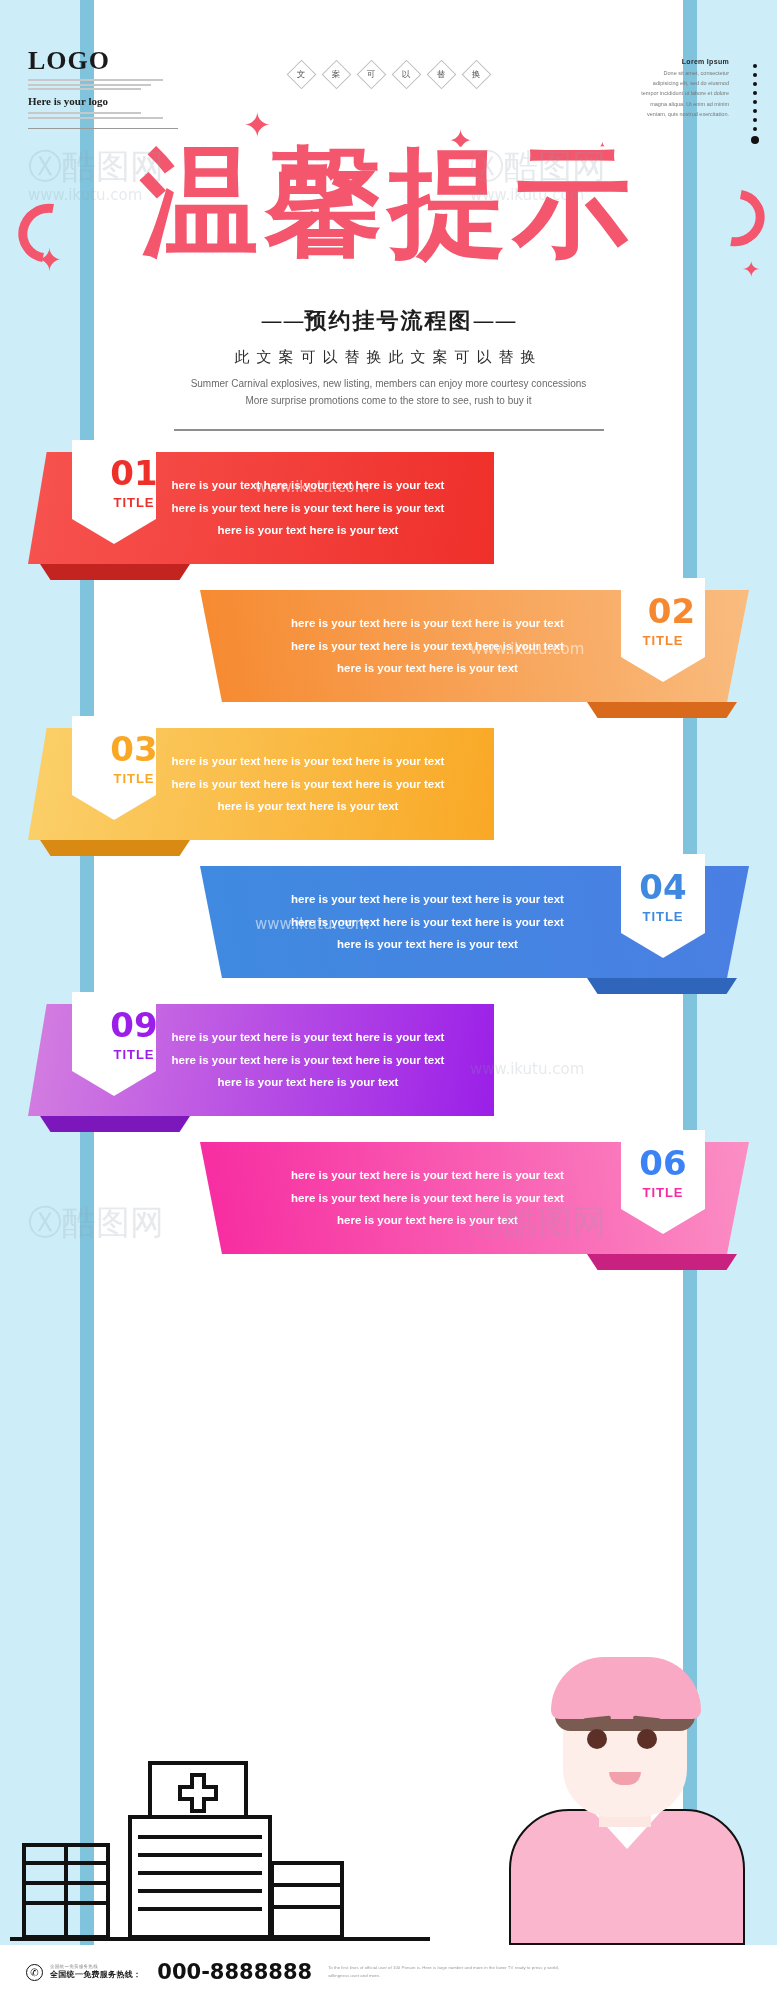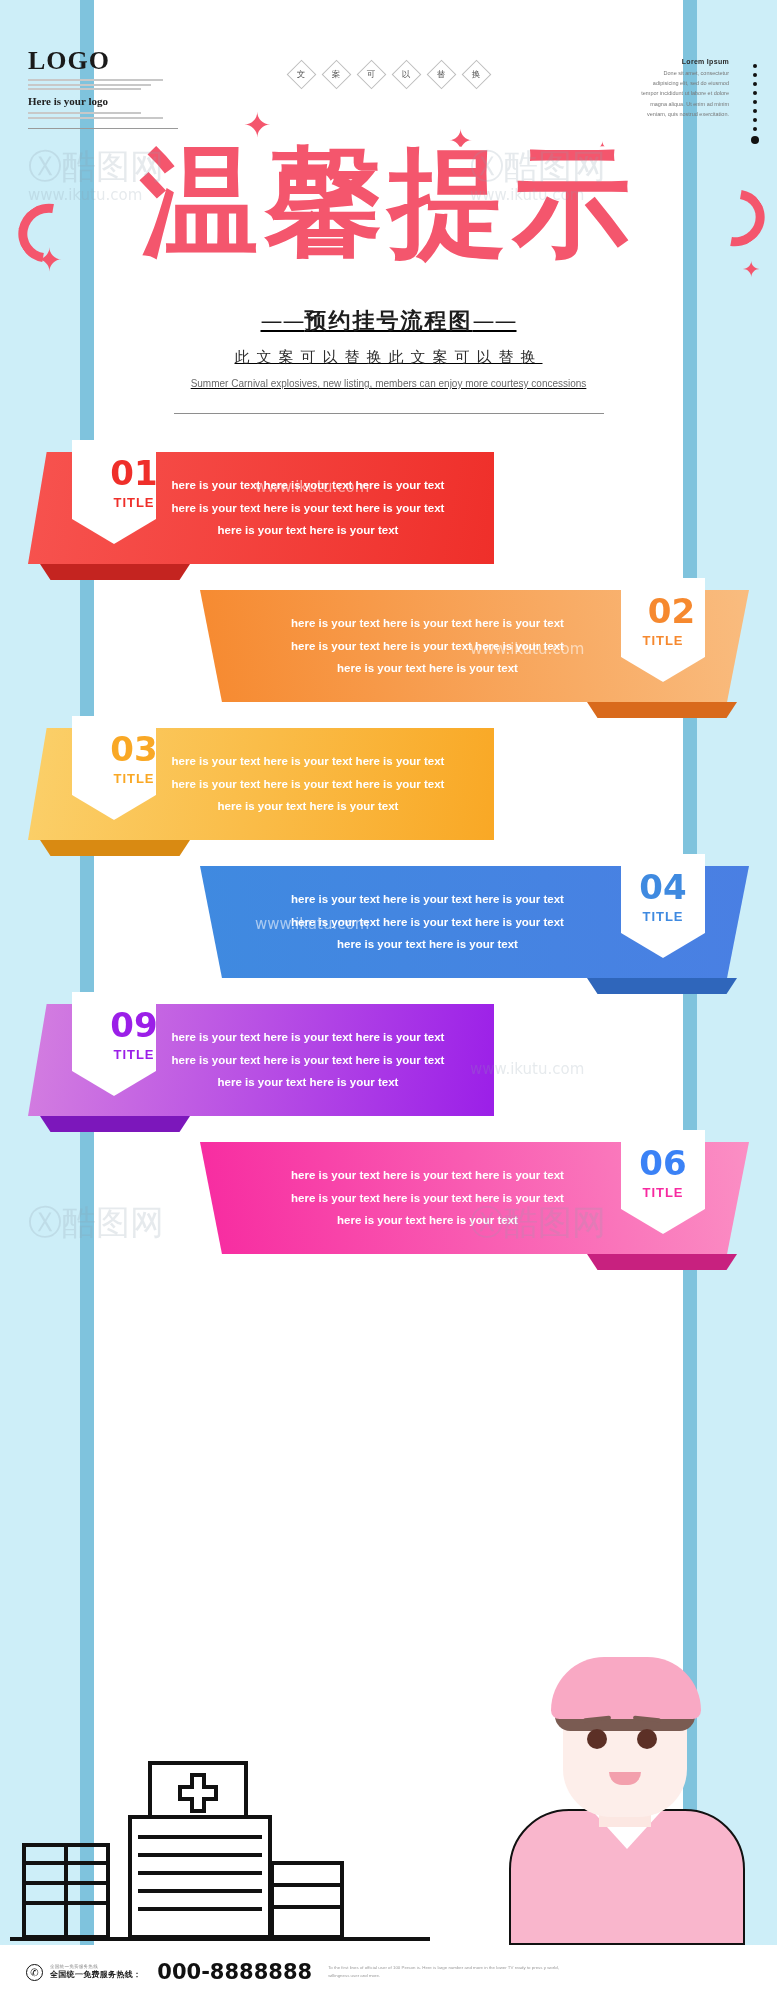--- a/index.html
+++ b/index.html
@@ -73,21 +73,21 @@
   .sp3 { left:594px; top:35px; font-size:20px; }
   .sp4 { left:36px; top:140px; font-size:32px; }
   .sp5 { left:742px; top:155px; font-size:22px; }
   .sp6 { left:355px; top:80px; font-size:13px; }
   .swirl { position:absolute; border:9px solid #f4566d; border-radius:50%;
            border-right-color:transparent; border-bottom-color:transparent; }
   .swirl-l { left:18px; top:100px; width:60px; height:58px; transform:rotate(-35deg); }
   .swirl-r { right:12px; top:86px; width:58px; height:56px; transform:rotate(145deg); }
 
   
-  .sub { position:absolute; left:94px; right:94px; top:306px; text-align:center;text-decoration:underline; }
+  .sub { position:absolute; left:94px; right:94px; top:306px; text-align:center; }
   .sub-h {
     font-size:22px; font-weight:bold; color:#1d1d1d; letter-spacing:2px;
     font-family:"DejaVu Sans", sans-serif;
   }
   .sub-h .dash { letter-spacing:0; font-weight:normal; }
   .sub-cn {
     font-size:15px; color:#2b2b2b; letter-spacing:7px; margin-top:12px;
     font-family:"DejaVu Sans", sans-serif;
   }
   .sub-en { font-size:10px; color:#6a6a6a; line-height:1.65; margin-top:9px; }
@@ -269,20 +269,21 @@
     <div class="hero-title">温馨提示</div>
   </div>
 
   <div class="sub">
     <div class="sub-h">
       <span class="dash">——</span><span>预约挂号流程图</span><span class="dash">——</span>
     </div>
     <div class="sub-cn">此文案可以替换此文案可以替换</div>
     <div class="sub-en">
       <div>Summer Carnival explosives, new listing, members can enjoy more courtesy concessions</div>
+      <div>More surprise promotions come to the store to see, rush to buy it</div>
     </div>
     <div class="sub-rule"></div>
   </div>
 
   <div class="rows" id="rows">
       <div class="row left">
         <div class="fold" style="background: rgb(196, 36, 32);"></div>
         <div class="ribbon" style="background: linear-gradient(100deg, rgb(247, 83, 79), rgb(239, 47, 42));">
           <div class="ribbon-text">
             <span>here is your text here is your text here is your text</span>

